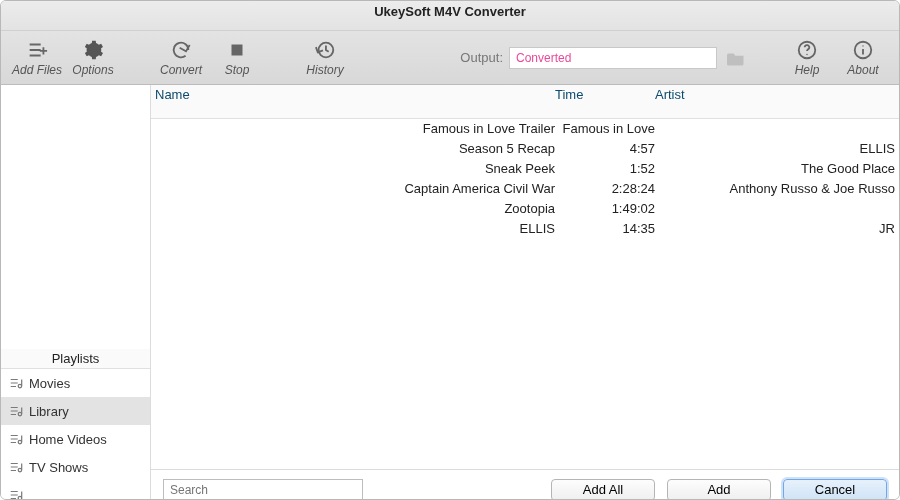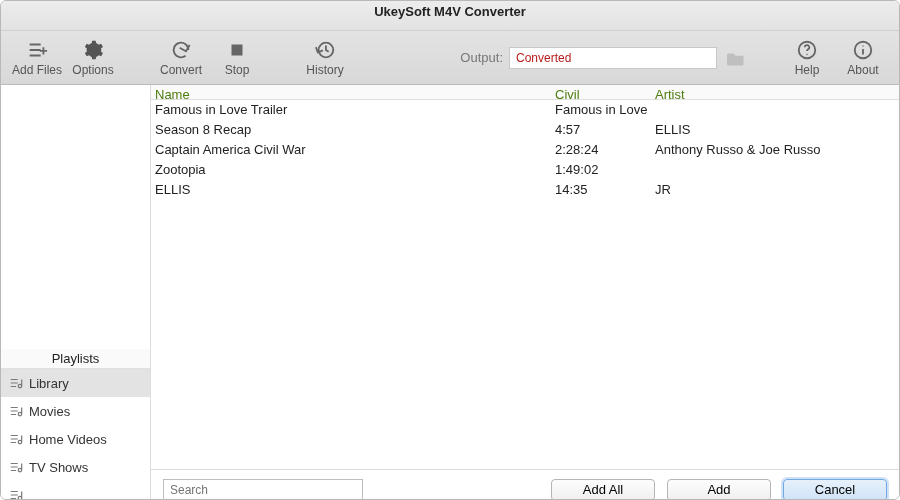--- a/index.html
+++ b/index.html
@@ -34,40 +34,41 @@
   .tb-btn {
     display: flex;
     flex-direction: column;
     align-items: center;
     justify-content: center;
     min-width: 52px;
     height: 48px;
     gap: 2px;
     color: #555;
     cursor: default;
+    font-style: italic;
   }
   .tb-btn .lbl { font-size: 12px; color: #555; }
   .tb-btn svg, .tb-btn .glyph { width: 22px; height: 22px; }
   .glyph { display:inline-flex; align-items:center; justify-content:center; }
   .spacer { flex: 0 0 28px; }
   .flex-spacer { flex: 1 1 auto; }
   .output-wrap {
     display: flex;
     align-items: center;
     gap: 6px;
   }
   .output-label { color: #777; font-size: 13px; }
   .output-field {
     width: 208px;
     height: 22px;
     background: #fff;
     border: 1px solid #c8c8c8;
     padding: 0 6px;
     font-size: 12px;
-    color: #b91c1c;
+    color: #ec4899;
     display: flex;
     align-items: center;
   }
   .folder-icon { width: 18px; height: 16px; margin-left: 4px; }
   
   .content {
     display: flex;
     height: calc(500px - 22px - 54px);
   }
   .sidebar {
@@ -105,32 +106,33 @@
   .table {
     flex: 1;
     overflow: auto;
   }
   .thead, .trow {
     display: grid;
     grid-template-columns: 400px 100px 1fr;
     padding: 0 4px;
   }
   .thead {
-    height: 15px;
+    height: 34px;
     line-height: 20px;
     font-size: 13px;
-    color: #4d7c0f;
+    color: #0c4a6e;
     background: #fafafa;
     border-bottom: 1px solid #e0e0e0;
   }
   .trow {
     height: 20px;
     line-height: 20px;
     font-size: 13px;
     color: #222;
+    text-align: right;
   }
   .cell { white-space: nowrap; overflow: hidden; text-overflow: ellipsis; }
   .footer {
     height: 40px;
     border-top: 1px solid #dcdcdc;
     display: flex;
     align-items: center;
     padding: 0 12px;
     gap: 12px;
     background: #fff;
@@ -237,39 +239,39 @@
         <circle cx="12" cy="7.5" r="0.8" fill="#666" stroke="none"></circle>
     </svg>
     <span class="lbl">About</span>
   </div>
 </div>
 
 <div class="content">
   <div class="sidebar">
     <div class="sidebar-header">Playlists</div>
     <div id="playlist-list">
+        <div class="pl-item">
+    <svg class="pl-icon" viewBox="0 0 16 16" fill="none" stroke="#7a7a7a" stroke-width="1.4">
+      <line x1="2" y1="4" x2="10" y2="4"></line>
+            <line x1="2" y1="8" x2="10" y2="8"></line>
+            <line x1="2" y1="12" x2="8" y2="12"></line>
+      <circle cx="12.5" cy="11.5" r="2"></circle>
+            <line x1="14.5" y1="11" x2="14.5" y2="4"></line>
+    </svg>
+    <span>Movies</span>
+        </div>
         <div class="pl-item selected">
     <svg class="pl-icon" viewBox="0 0 16 16" fill="none" stroke="#7a7a7a" stroke-width="1.4">
       <line x1="2" y1="4" x2="10" y2="4"></line>
             <line x1="2" y1="8" x2="10" y2="8"></line>
             <line x1="2" y1="12" x2="8" y2="12"></line>
       <circle cx="12.5" cy="11.5" r="2"></circle>
             <line x1="14.5" y1="11" x2="14.5" y2="4"></line>
     </svg>
     <span>Library</span>
-        </div>
-        <div class="pl-item">
-    <svg class="pl-icon" viewBox="0 0 16 16" fill="none" stroke="#7a7a7a" stroke-width="1.4">
-      <line x1="2" y1="4" x2="10" y2="4"></line>
-            <line x1="2" y1="8" x2="10" y2="8"></line>
-            <line x1="2" y1="12" x2="8" y2="12"></line>
-      <circle cx="12.5" cy="11.5" r="2"></circle>
-            <line x1="14.5" y1="11" x2="14.5" y2="4"></line>
-    </svg>
-    <span>Movies</span>
         </div>
         <div class="pl-item">
     <svg class="pl-icon" viewBox="0 0 16 16" fill="none" stroke="#7a7a7a" stroke-width="1.4">
       <line x1="2" y1="4" x2="10" y2="4"></line>
             <line x1="2" y1="8" x2="10" y2="8"></line>
             <line x1="2" y1="12" x2="8" y2="12"></line>
       <circle cx="12.5" cy="11.5" r="2"></circle>
             <line x1="14.5" y1="11" x2="14.5" y2="4"></line>
     </svg>
     <span>Home Videos</span>
@@ -292,32 +294,37 @@
       <circle cx="12.5" cy="11.5" r="2"></circle>
             <line x1="14.5" y1="11" x2="14.5" y2="4"></line>
     </svg>
         </div>
       </div>
   </div>
   <div class="main">
     <div class="table">
       <div class="thead">
         <div class="cell">Name</div>
-        <div class="cell">Civil</div>
+        <div class="cell">Time</div>
         <div class="cell">Artist</div>
       </div>
       <div id="table-body">
           <div class="trow">
     <div class="cell">Famous in Love  Trailer</div>
     <div class="cell">Famous in Love</div>
           </div>
           <div class="trow">
-    <div class="cell">Season 8 Recap</div>
+    <div class="cell">Season 5 Recap</div>
     <div class="cell">4:57</div>
     <div class="cell">ELLIS</div>
+          </div>
+          <div class="trow">
+    <div class="cell">Sneak Peek</div>
+    <div class="cell">1:52</div>
+    <div class="cell">The Good Place</div>
           </div>
           <div class="trow">
     <div class="cell">Captain America  Civil War</div>
     <div class="cell">2:28:24</div>
     <div class="cell">Anthony Russo &amp; Joe Russo</div>
           </div>
           <div class="trow">
     <div class="cell">Zootopia</div>
     <div class="cell">1:49:02</div>
     <div class="cell"></div>

